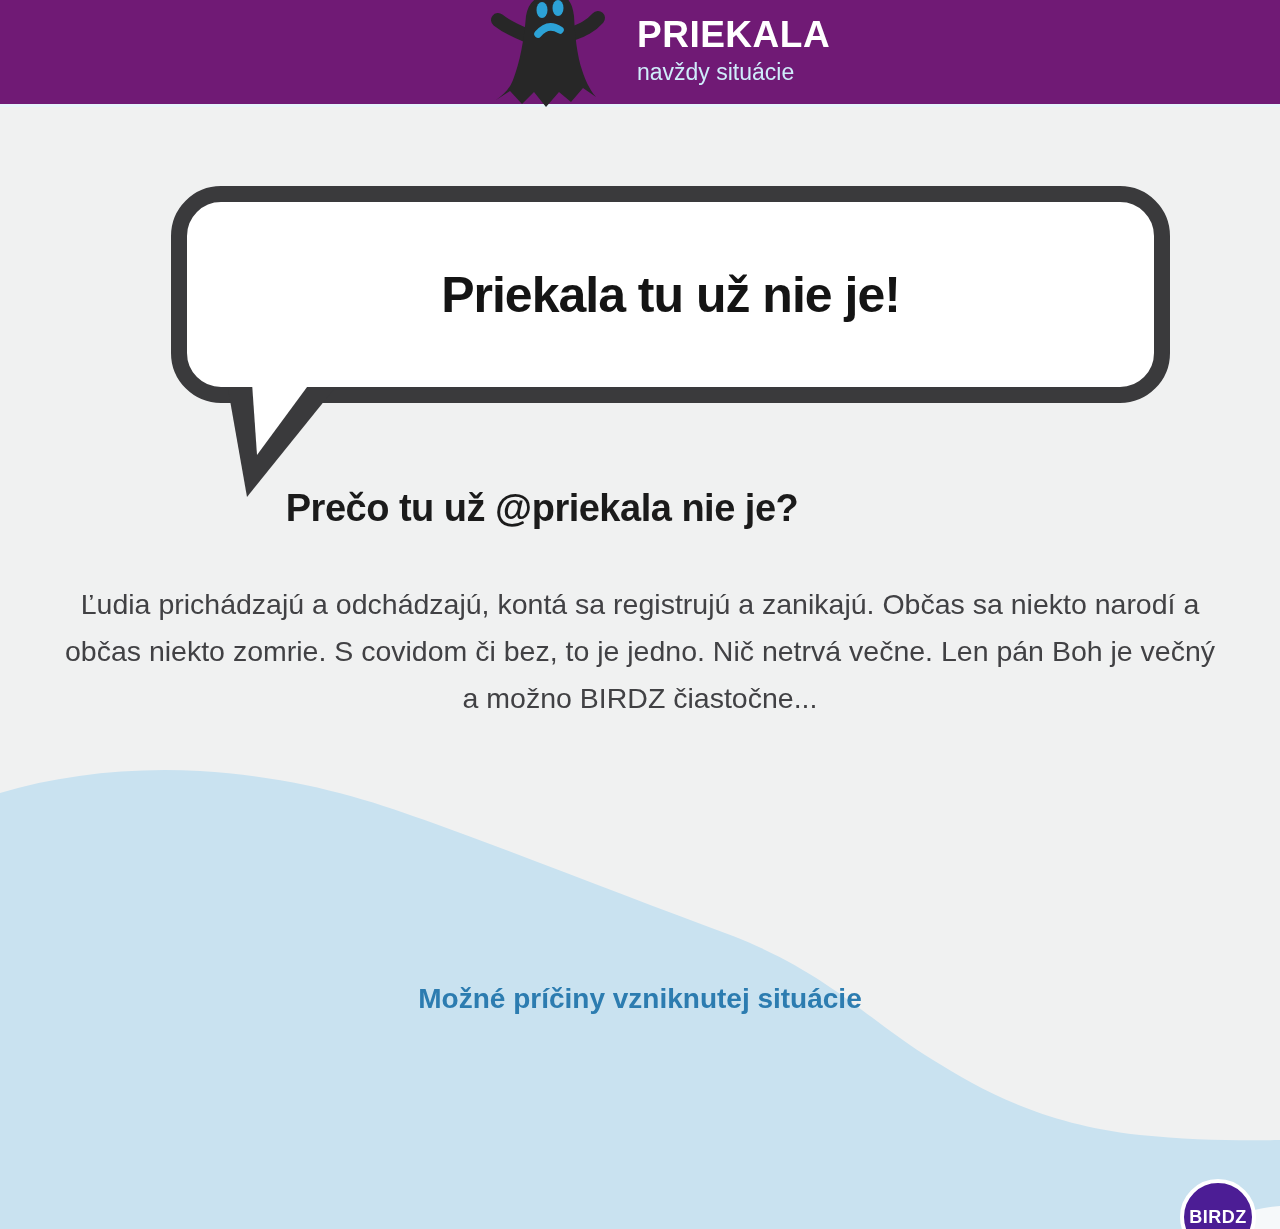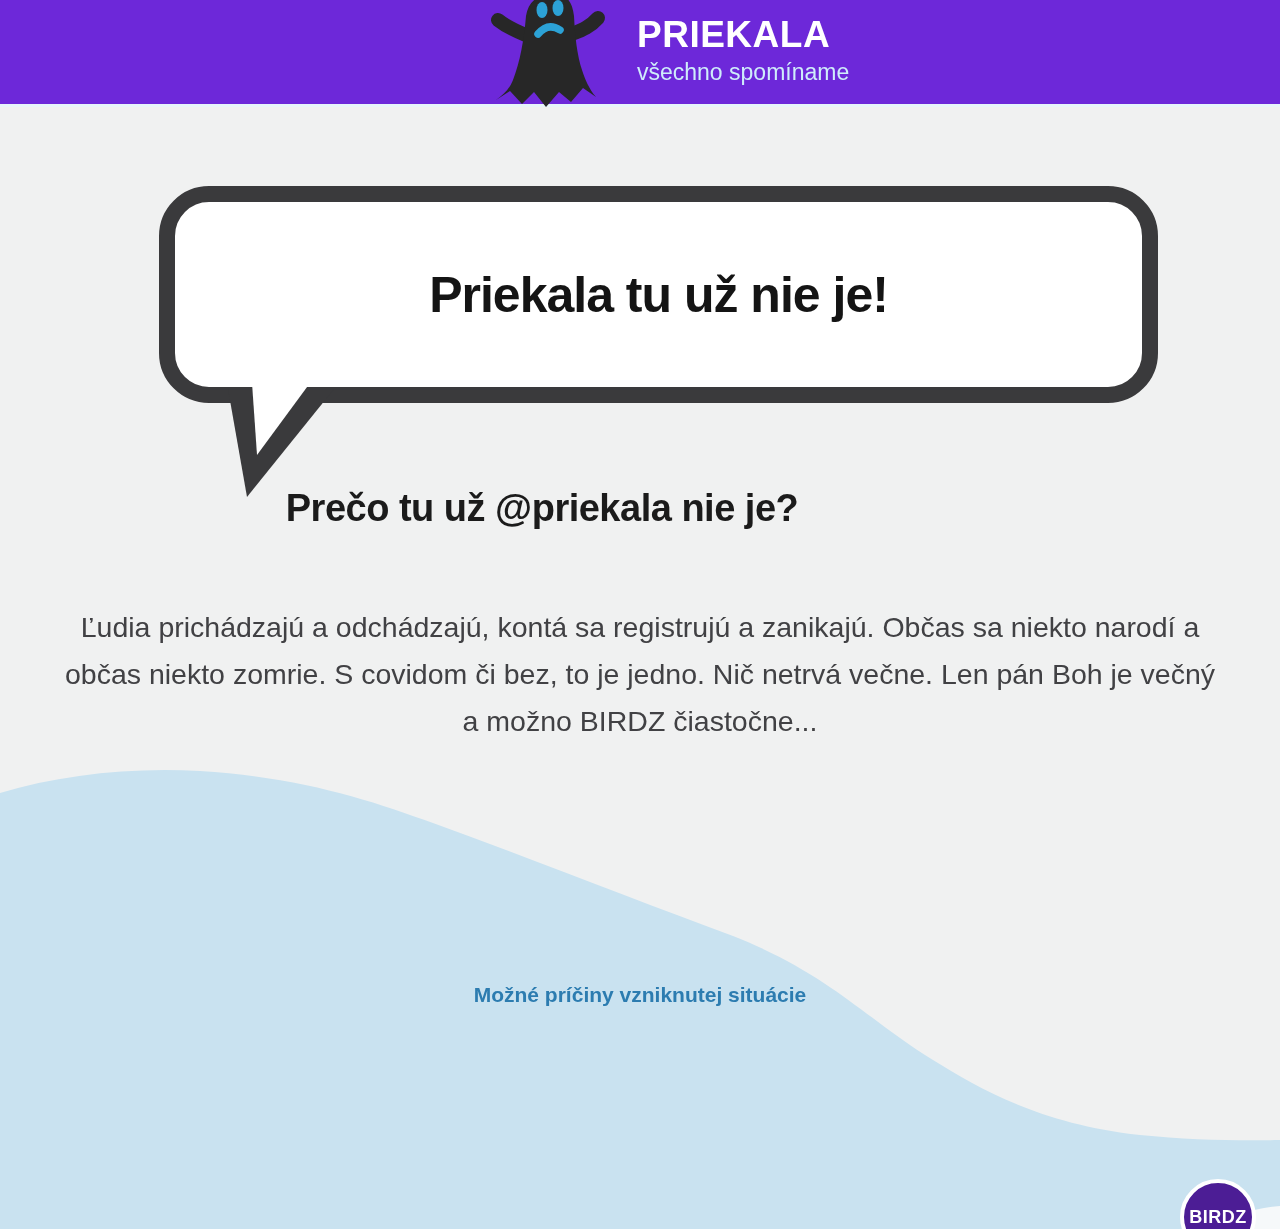--- a/index.html
+++ b/index.html
@@ -1,48 +1,48 @@
 <!DOCTYPE html>
 <html><head>
 <meta charset="utf-8">
 <style>
   html,body{margin:0;padding:0;}
   body{width:1280px;font-family:"Liberation Sans","DejaVu Sans",sans-serif;}
   .page{width:1280px;height:1229px;position:relative;overflow:hidden;background:#f0f1f1;}
 
   
-  .header{position:relative;width:1280px;height:104px;background:#6d28d9;border-bottom:3px solid #e7f4fa;box-sizing:content-box;z-index:5;}
+  .header{position:relative;width:1280px;height:104px;background:#701a75;border-bottom:3px solid #e7f4fa;box-sizing:content-box;z-index:5;}
   .ghost{position:absolute;left:476px;top:0;width:140px;height:114px;display:block;}
   .ghost svg{overflow:visible;display:block;}
   .header-text{position:absolute;left:637px;top:15px;}
   .header-title{color:#ffffff;font-size:37px;font-weight:800;letter-spacing:.5px;line-height:40px;}
   .header-subtitle{color:#cfedfb;font-size:23px;font-weight:400;margin-top:4px;line-height:26px;}
 
   
   .main{position:relative;width:1280px;height:1125px;background:#f0f1f1;}
 
   .wave{position:absolute;left:0;top:655px;width:1280px;height:470px;z-index:0;display:block;}
 
-  .bubble{position:absolute;left:159px;top:79px;width:999px;height:217px;box-sizing:border-box;
+  .bubble{position:absolute;left:171px;top:79px;width:999px;height:217px;box-sizing:border-box;
           background:#ffffff;border:16px solid #3a3a3c;border-radius:50px;
           display:flex;align-items:center;justify-content:center;z-index:2;}
   .bubble-title{font-size:50px;font-weight:800;color:#141414;letter-spacing:-1px;}
 
   .bubble-tail{position:absolute;left:205px;top:266px;width:140px;height:130px;z-index:3;display:block;}
 
   .heading{position:absolute;left:0;top:380px;width:1084px;margin:0;text-align:center;
            font-size:38px;font-weight:800;color:#1b1b1b;letter-spacing:-.5px;z-index:2;}
 
   .para{position:absolute;left:50%;transform:translateX(-50%);width:1160px;margin:0;text-align:center;
         font-size:28.5px;line-height:47px;color:#414144;z-index:2;}
-  .para-1{top:497px;text-align:center;}
+  .para-1{top:474px;text-align:center;}
   .para-2{top:688px;}
 
   .link{position:absolute;left:0;top:876px;width:1280px;text-align:center;
-        font-size:21px;font-weight:700;color:#2c7cb0;z-index:2;cursor:pointer;}
+        font-size:28px;font-weight:700;color:#2c7cb0;z-index:2;cursor:pointer;}
 
   .badge{position:absolute;left:1180px;top:1072px;width:76px;height:76px;border-radius:50%;
          box-sizing:border-box;background:#4c1d95;border:4px solid #ffffff;
          display:flex;align-items:center;justify-content:center;z-index:4;cursor:pointer;}
   .badge span{color:#ffffff;font-size:18px;font-weight:700;letter-spacing:.5px;}
 </style>
 </head>
 <body>
 
 <div class="page">
@@ -59,21 +59,21 @@
                  C113,89 109,79 106,70 C101,55 99,36 98,16 C96,0 90,-6 76,-6 Z" fill="#272727"></path>
 
         <ellipse cx="66" cy="10" rx="5.5" ry="8" fill="#2ca2d6"></ellipse>
         <ellipse cx="82" cy="8" rx="5.5" ry="8" fill="#2ca2d6"></ellipse>
 
         <path d="M62,34 Q72,22 84,30" stroke="#2ca2d6" stroke-width="7.5" stroke-linecap="round" fill="none"></path>
       </svg>
     </span>
     <div class="header-text">
       <div class="header-title">PRIEKALA</div>
-      <div class="header-subtitle">všechno spomíname</div>
+      <div class="header-subtitle">navždy situácie</div>
     </div>
   </header>
 
   <main class="main">
 
     <svg class="wave" viewBox="0 0 1280 470" preserveAspectRatio="none" xmlns="http://www.w3.org/2000/svg">
       <path d="M0,31 C60,13 130,5 200,9 C300,15 370,38 433,61
                C540,100 640,140 733,174 C830,212 870,260 933,298
                C980,327 1040,362 1140,373 C1190,378 1240,379 1280,378
                L1280,470 L0,470 Z" fill="#c9e2f0"></path>

